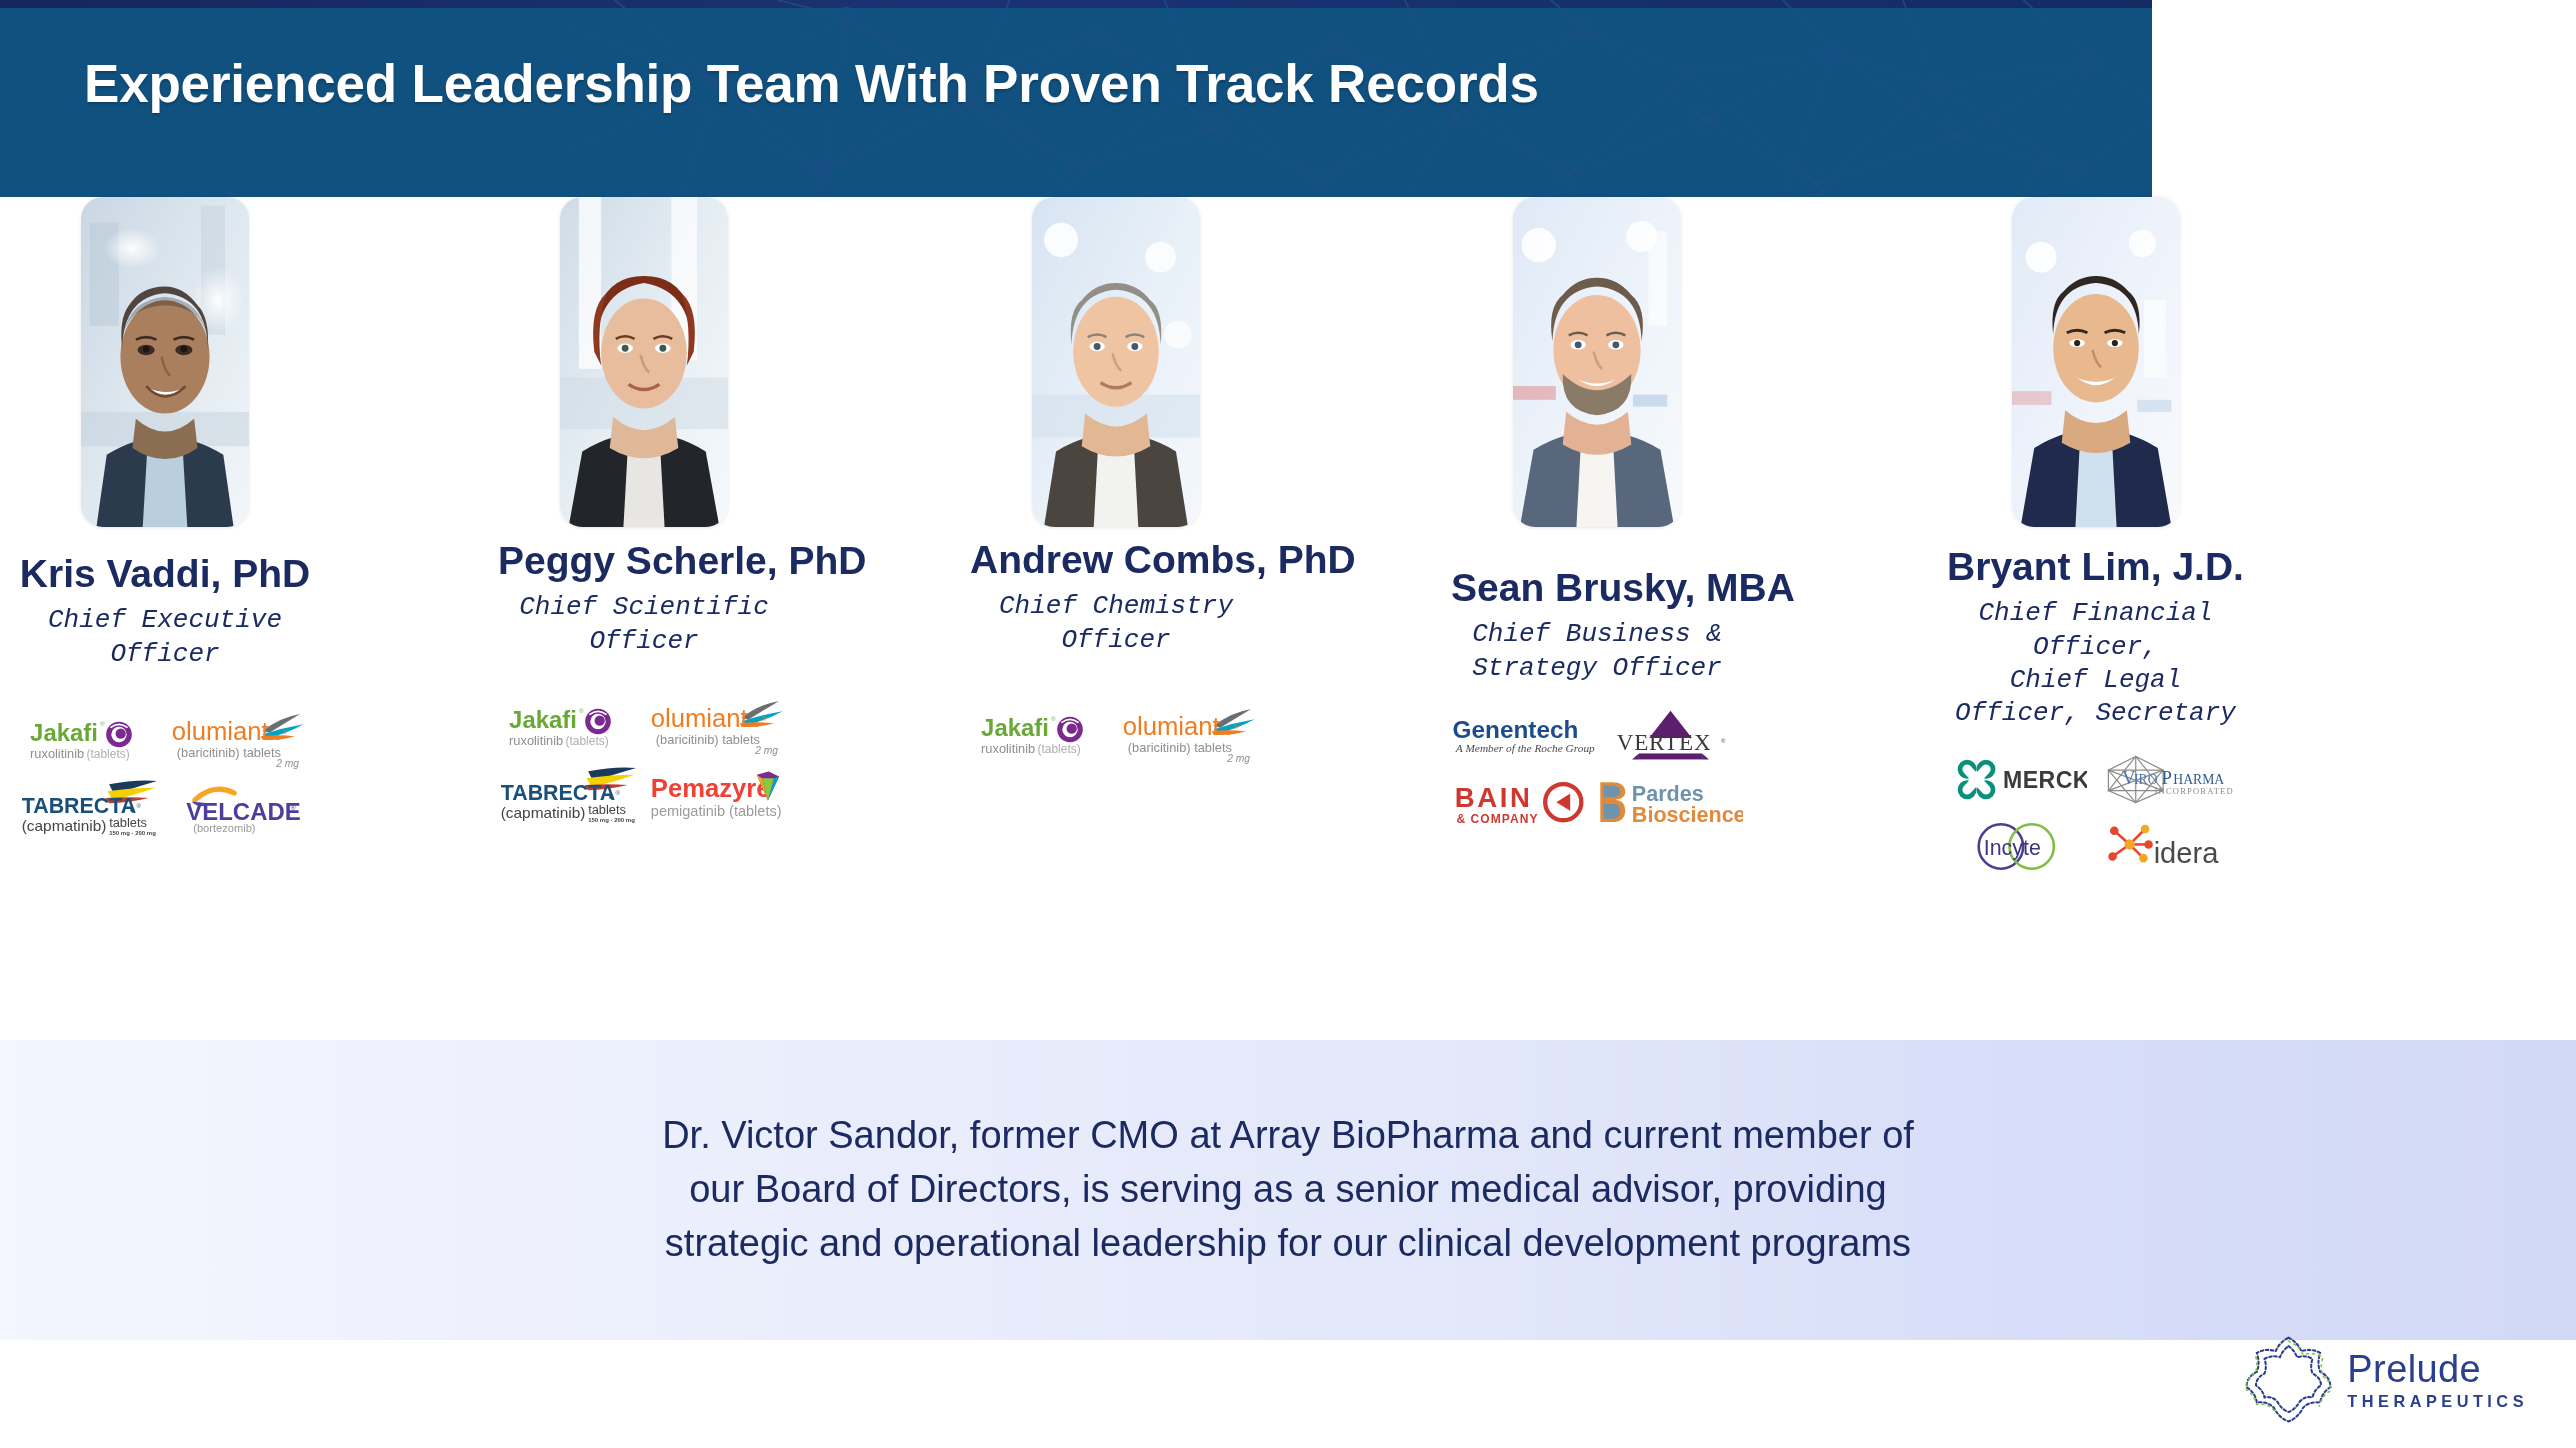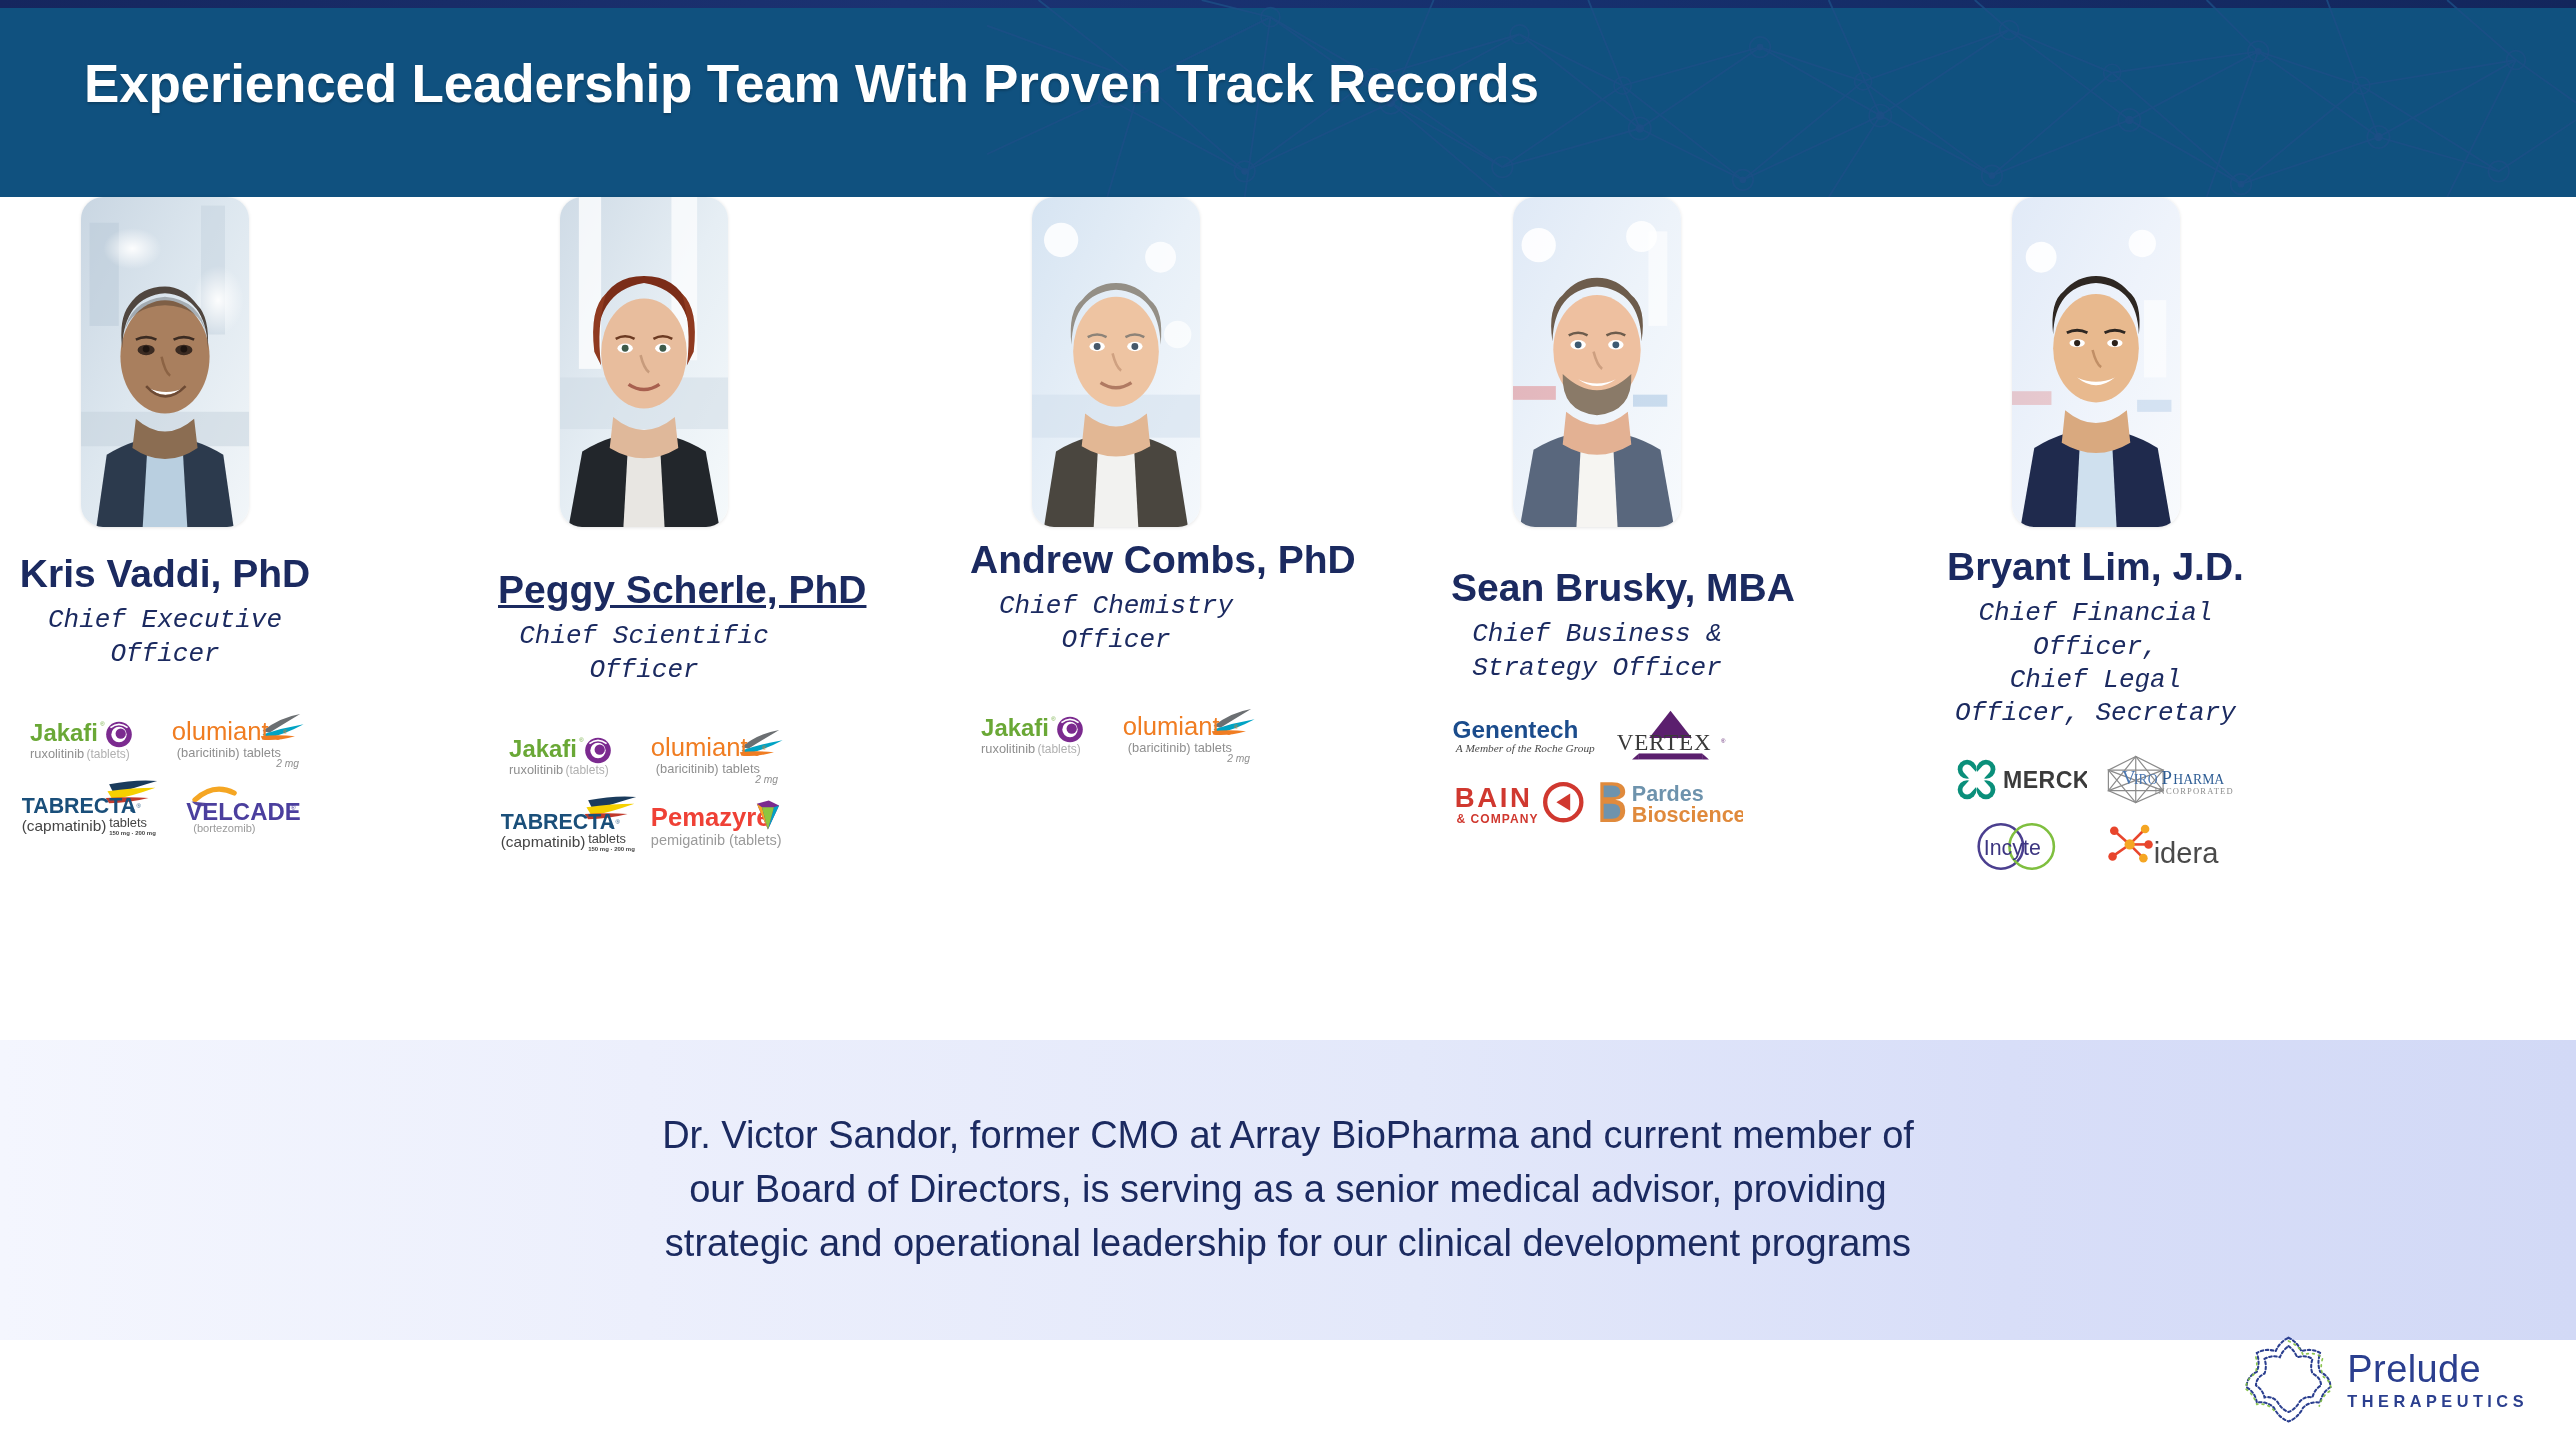--- a/index.html
+++ b/index.html
@@ -6,21 +6,21 @@
   * { margin:0; padding:0; box-sizing:border-box; }
   html,body{ background:#fff; }
   body{
     width:2576px; height:1449px;
     font-family:"Liberation Sans", sans-serif;
     position:relative; overflow:hidden;
   }
 
   
   .slide-header{
-    position:absolute; left:0; top:0; width:2576px; height:197px;
+    position:absolute; left:0; top:0; width:2152px; height:197px;
     background:#10517f;
     overflow:hidden;
   }
   .header-topstrip{
     position:absolute; left:0; top:0; width:2576px; height:7.7px;
     background:linear-gradient(90deg,#15265e 0%,#1b3272 35%,#16306e 60%,#13265c 100%);
   }
   .header-net{
     position:absolute; right:0; top:0; width:1589px; height:197px;
     opacity:.95; pointer-events:none;
@@ -269,21 +269,21 @@
         <ellipse cx="76" cy="176" rx="9" ry="5.5" fill="#ffffff"></ellipse>
         <ellipse cx="120" cy="176" rx="9" ry="5.5" fill="#ffffff"></ellipse>
         <circle cx="76" cy="176" r="4" fill="#3e5a4a"></circle>
           <circle cx="120" cy="176" r="4" fill="#3e5a4a"></circle>
         <path d="M65 165 Q76 159 87 165" stroke="#6b3a22" stroke-width="3" fill="none"></path>
         <path d="M109 165 Q120 159 131 165" stroke="#6b3a22" stroke-width="3" fill="none"></path>
         <path d="M94 184 Q98 200 104 204" stroke="#c79b7c" stroke-width="3" fill="none"></path>
         <path d="M80 218 Q98 230 116 218" stroke="#a8604f" stroke-width="4" fill="none"></path>
       </svg>
     </div>
-    <div class="member-name" style="margin-top:42px;text-decoration:underline;">Peggy Scherle, PhD</div>
+    <div class="member-name" style="margin-top:13px;">Peggy Scherle, PhD</div>
     <div class="member-title">Chief Scientific Officer</div>
 
     <div class="logo-grid" style="margin-top:36px;">
       <div class="logo-cell">
         <svg class="logo-svg" width="129" height="53" viewBox="0 0 150 62">
           <text x="2" y="32" font-family="Liberation Sans, sans-serif" font-size="28" font-weight="bold" fill="#6aa836">Jakafi</text>
           <text x="84" y="14" font-family="Liberation Sans, sans-serif" font-size="7" fill="#6aa836">®</text>
           <circle cx="106" cy="24" r="15" fill="#7b2a8f"></circle>
             <circle cx="106" cy="24" r="9" fill="#ffffff"></circle>
             <circle cx="108" cy="23" r="6" fill="#7b2a8f"></circle>

